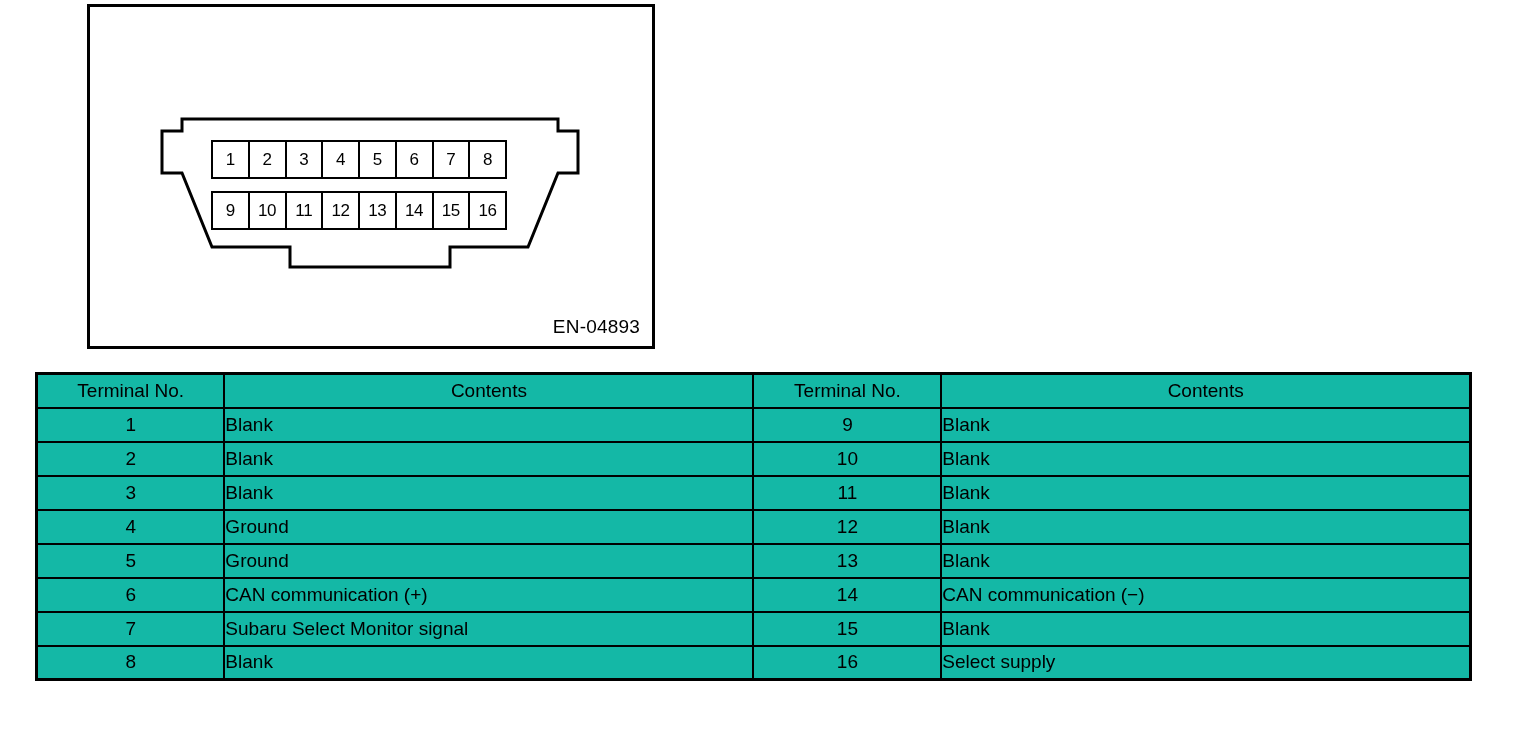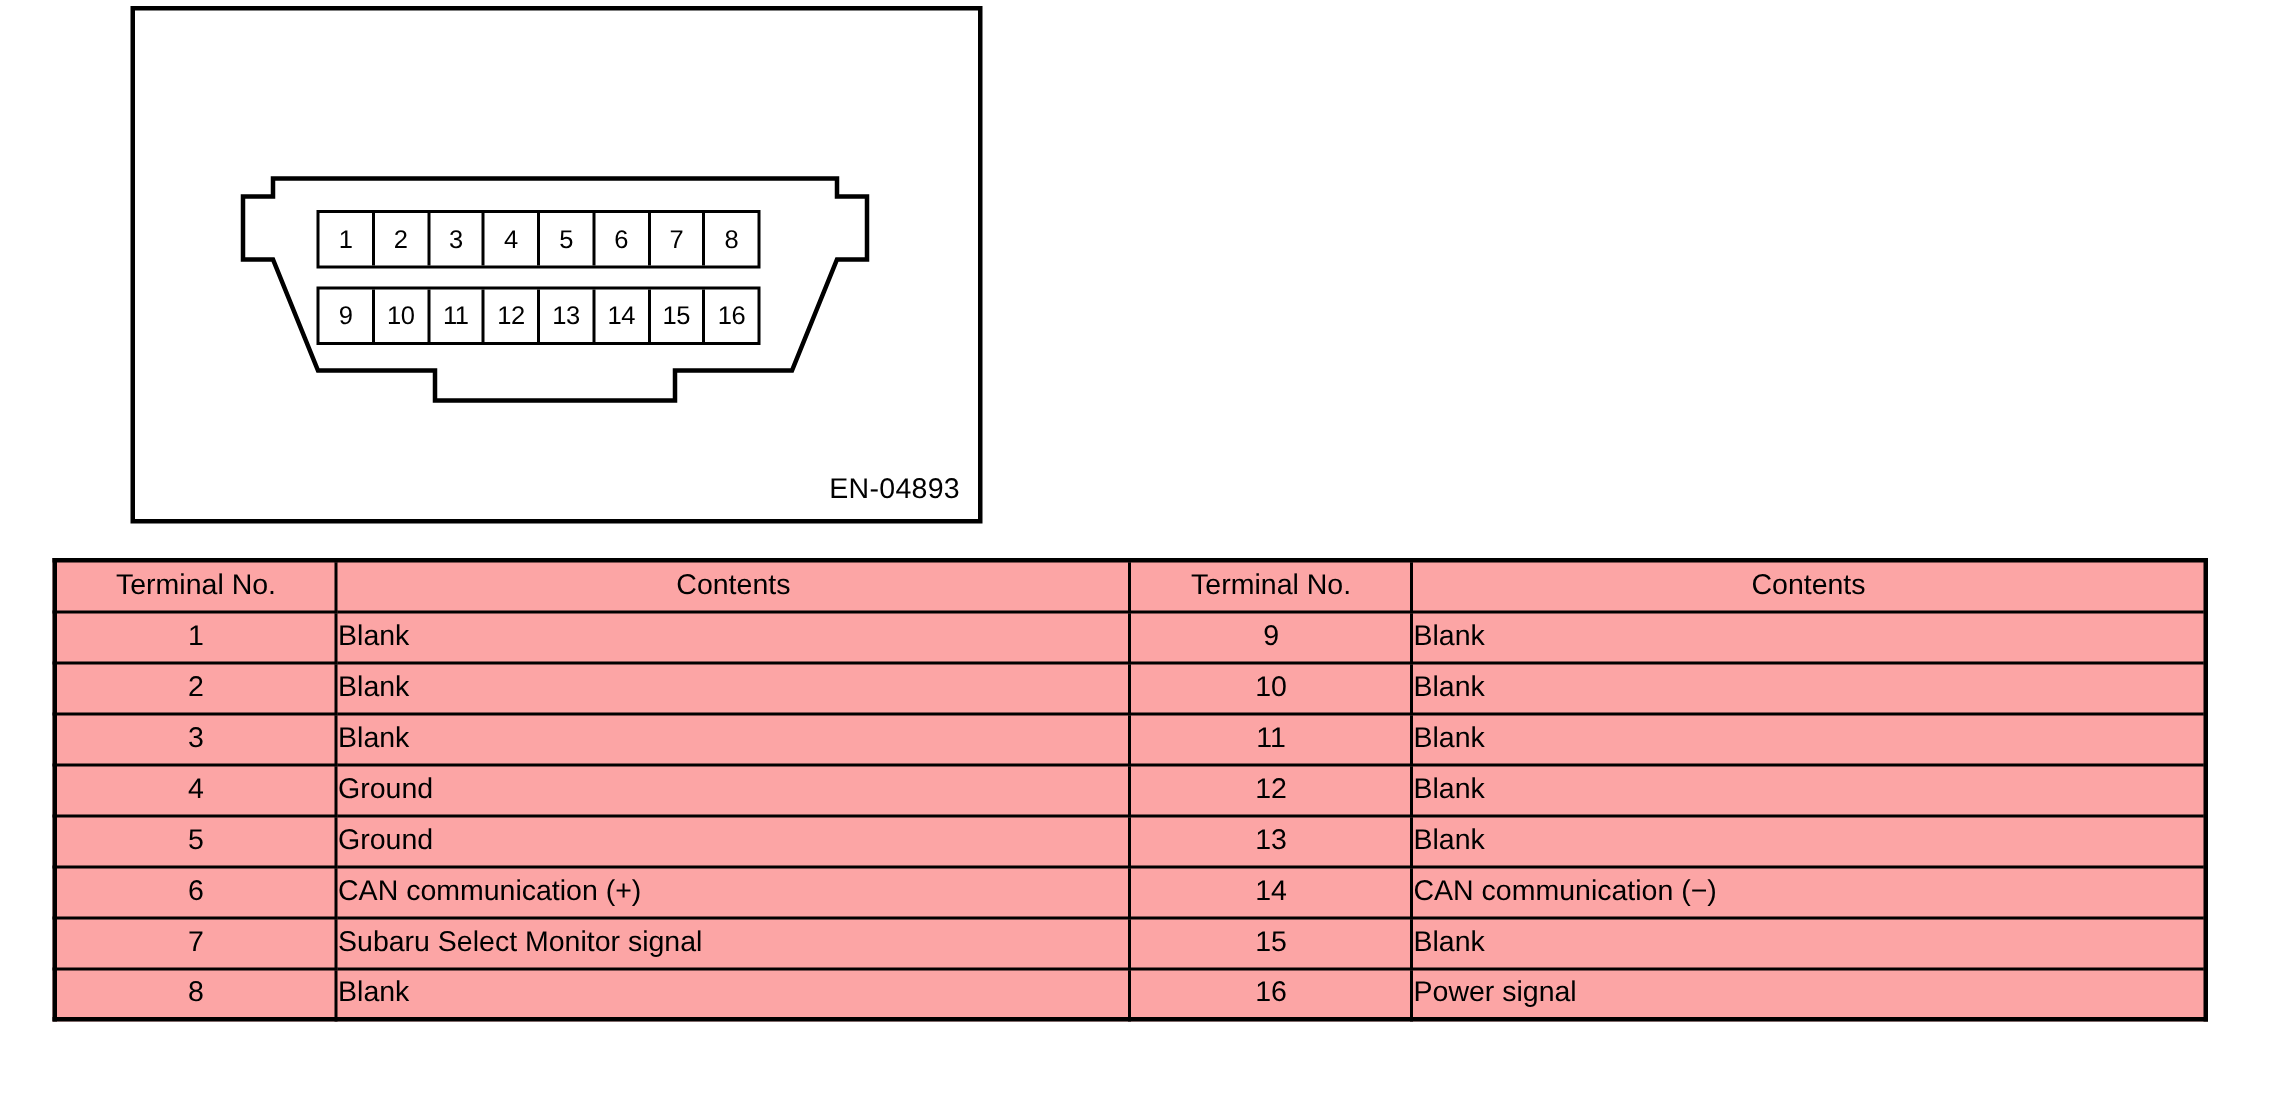--- a/index.html
+++ b/index.html
@@ -86,21 +86,21 @@
   }
 
   
   .terminal-table {
     position: absolute;
     left: 35px;
     top: 372px;
     width: 1437px;
     border-collapse: collapse;
     table-layout: fixed;
-    background: #fca5a5;
+    background: #14b8a6;
   }
   .terminal-table td,
   .terminal-table th {
     border: 2px solid #000000;
     height: 34px;
     padding: 0 0 0 0;
     font-size: 19px;
     font-weight: normal;
     box-sizing: border-box;
   }
@@ -215,16 +215,16 @@
     <tr>
       <td class="col-no">7</td>
       <td class="col-cont">Subaru Select Monitor signal</td>
       <td class="col-no">15</td>
       <td class="col-cont">Blank</td>
     </tr>
     <tr>
       <td class="col-no">8</td>
       <td class="col-cont">Blank</td>
       <td class="col-no">16</td>
-      <td class="col-cont">Power signal</td>
+      <td class="col-cont">Select supply</td>
     </tr>
   </tbody>
 </table>
 
 </body></html>

